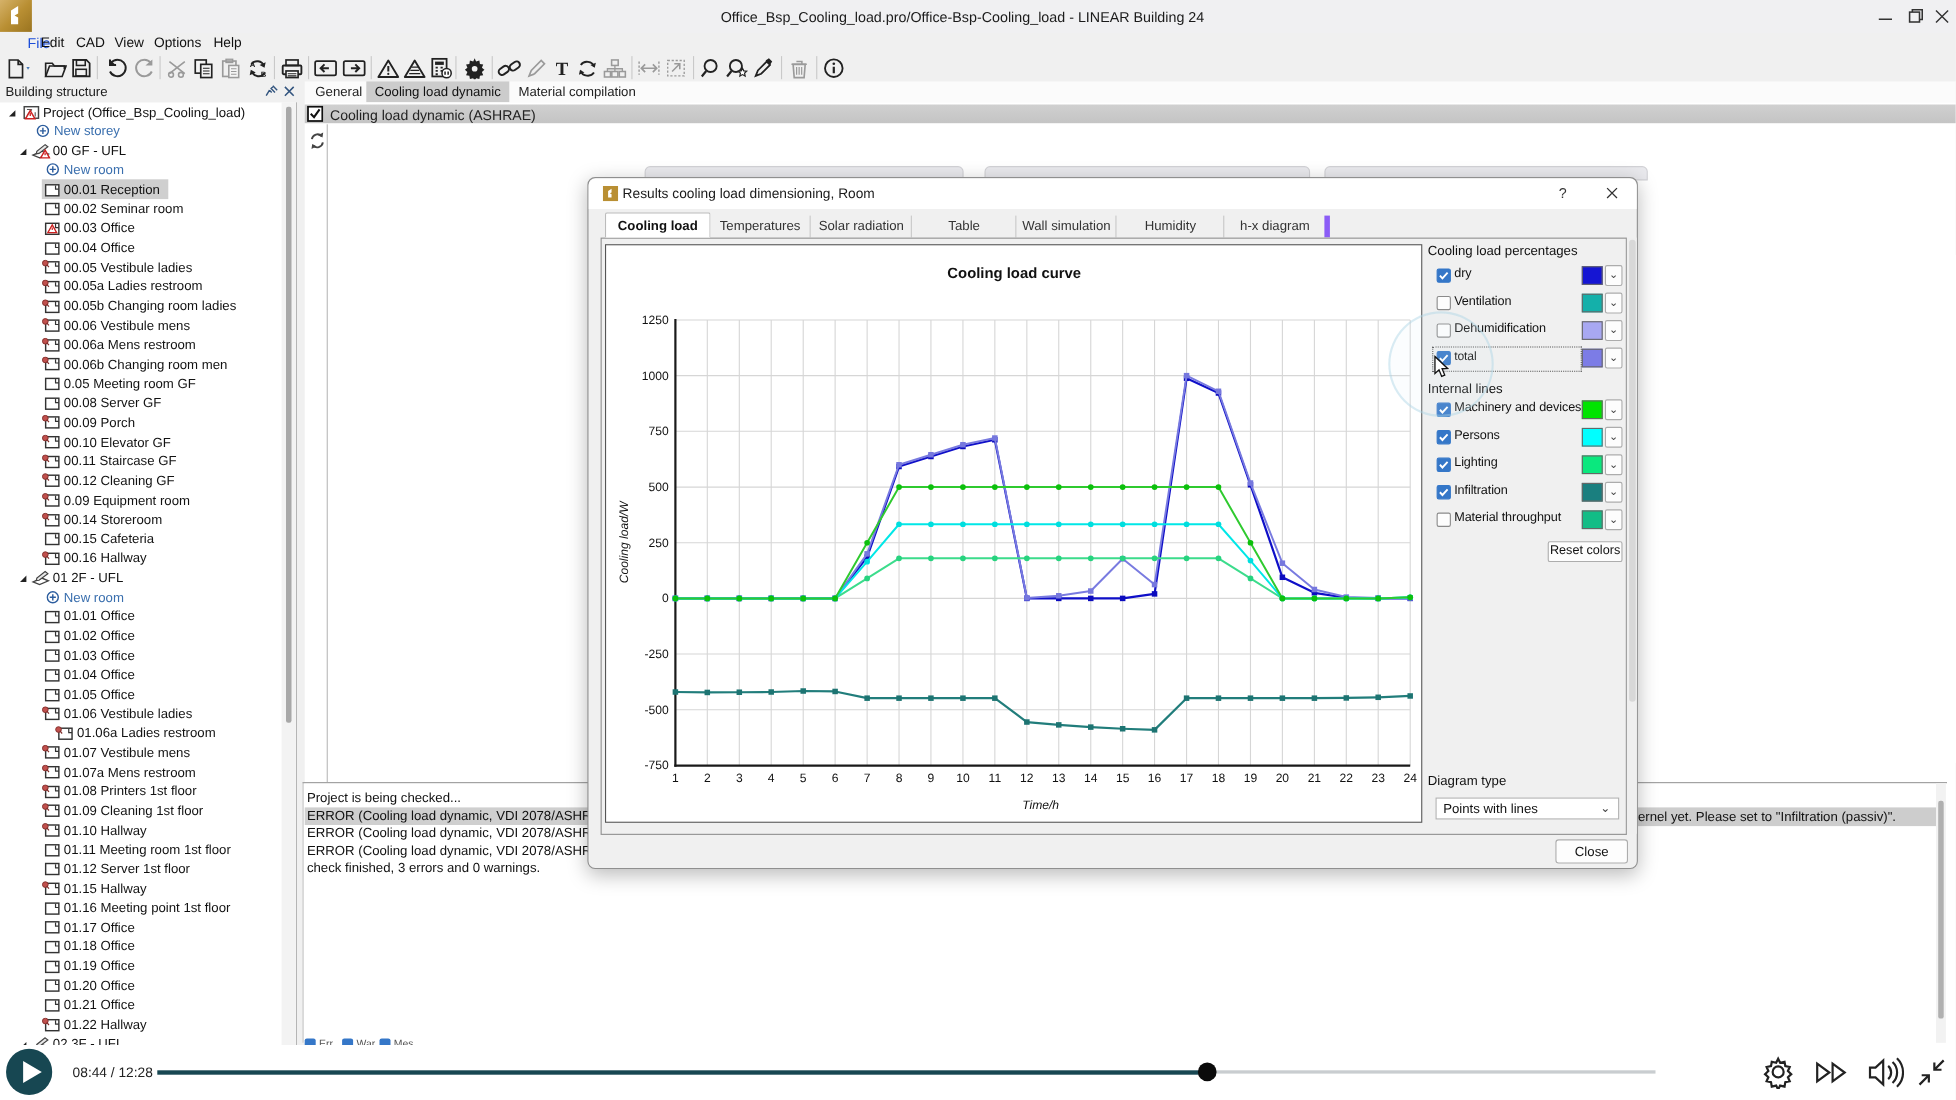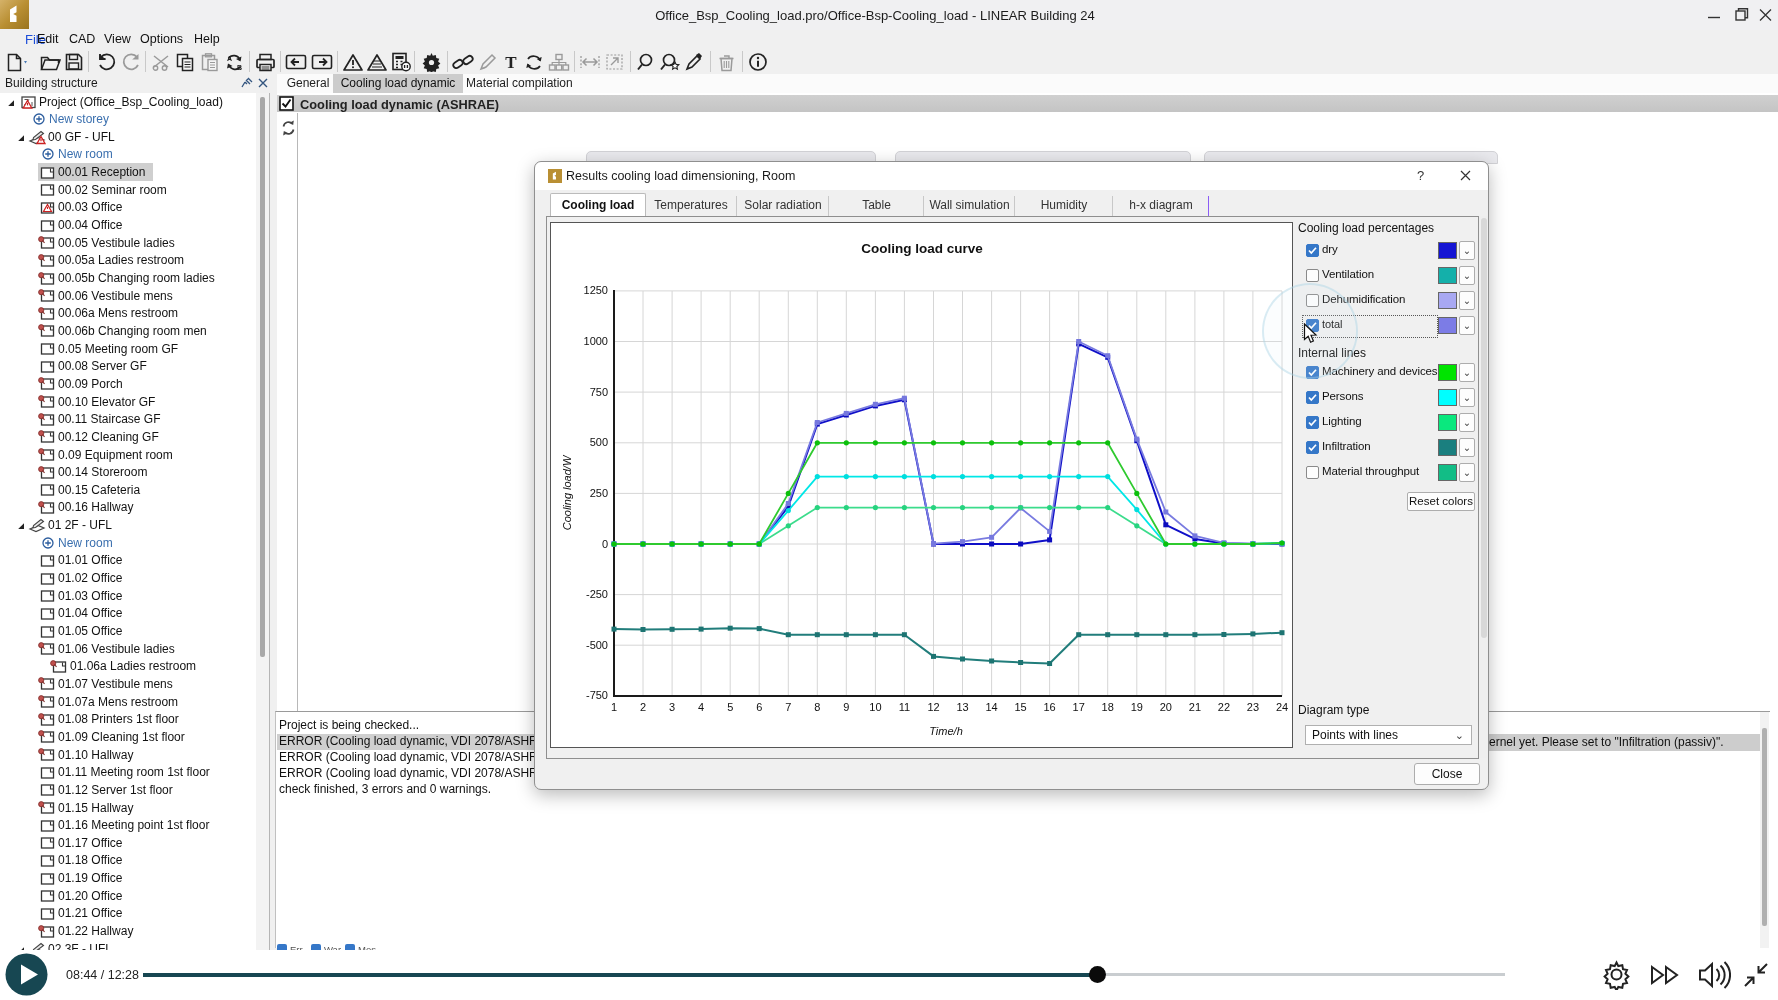--- a/index.html
+++ b/index.html
@@ -249,21 +249,21 @@
 <div class="abs" style="left:5px;top:76px;font-size:12px;color:#1a1a1a">Building structure</div>
 <svg class="abs" style="left:241px;top:76px" width="14" height="15" viewBox="0 0 14 15">
     <path d="M7 2 l4 4 m-6-2 l4 4 m-2-5 l-2 2 m-1 1 l-3 5 m3-5 l2 2" stroke="#33557f" stroke-width="1.3" fill="none"></path>
   </svg>
 <svg class="abs" style="left:257px;top:77px" width="12" height="12" viewBox="0 0 12 12">
     <path d="M2 2 L10 10 M10 2 L2 10" stroke="#33557f" stroke-width="1.4"></path>
   </svg>
 <div class="abs" style="left:277px;top:74px;width:1501px;height:19px;background:#fbfbfb"></div>
 <div class="abs" style="left:283px;top:76px;width:50px;text-align:center;font-size:12px;color:#222">General</div>
 <div class="abs" style="left:333px;top:74px;width:130px;height:19px;background:#cccccc;text-align:center;font-size:12px;line-height:19px;color:#111">Cooling load dynamic</div>
-<div class="abs" style="left:466px;top:76px;width:112px;text-align:left;font-size:12px;white-space:nowrap;color:#222">Material compilation</div>
+<div class="abs" style="left:466px;top:76px;width:112px;text-align:right;font-size:12px;white-space:nowrap;color:#222">Material compilation</div>
 <div class="abs" style="left:0;top:93px;width:270px;height:857px;background:#fff;border-right:1px solid #b5b5b5;box-sizing:border-box;overflow:hidden" id="tree"></div>
 <div class="abs" style="left:256px;top:93px;width:13px;height:857px;background:#f3f3f3"></div>
 <div class="abs" style="left:260px;top:97px;width:5px;height:560px;background:#a8a8a8;border-radius:2px"></div>
 <div class="trow" style="left:0;top:92.5px;width:256px">
     <svg width="9" height="9" viewBox="0 0 9 9" style="position:absolute;left:6px;top:5px">
       <polygon points="2.2,8 8,2.2 8,8" fill="#222"></polygon>
     </svg>
     <svg width="18" height="15" viewBox="0 0 18 15" style="position:absolute;left:19px;top:2px">
       <rect x="3" y="2" width="13" height="10.5" fill="#fff" stroke="#444" stroke-width="1.3"></rect>
       <path d="M5.5 10 L10 4.5 M5.5 4.5 h4 M13 7 v4" stroke="#555" stroke-width="1"></path>
@@ -665,21 +665,21 @@
       <path d="M13 1.5 L15.5 3.5 L7.5 9.5 L5 9.8 L5.5 7.5 Z" fill="#e8e8e8" stroke="#444" stroke-width="1.1"></path>
     </svg>
     <span style="position:absolute;left:48px">02 3F - UFL</span>
   </div>
 <div class="abs" style="left:277px;top:93px;width:1501px;height:857px;background:#fff"></div>
 <div class="abs" style="left:277px;top:95px;width:1501px;height:17px;background:linear-gradient(#d0d0d0,#c4c4c4)"></div>
 <svg class="abs" style="left:279px;top:96px" width="15" height="15" viewBox="0 0 15 15">
     <rect x="1" y="1" width="13" height="13" fill="#fff" stroke="#111" stroke-width="1.6"></rect>
     <path d="M3.5 7.5 L6.5 10.5 L11.5 3.5" fill="none" stroke="#111" stroke-width="1.9"></path>
   </svg>
-<div class="abs" style="left:300px;top:96.5px;font-size:12.8px;font-weight:bold;color:#222">Cooling load dynamic (ASHRAE)</div>
+<div class="abs" style="left:300px;top:96.5px;font-size:12.8px;font-weight:normal;color:#222">Cooling load dynamic (ASHRAE)</div>
 <div class="abs" style="left:297px;top:113px;width:1px;height:598px;background:#b8b8b8"></div>
 <svg class="abs" style="left:280px;top:119px" width="17" height="18" viewBox="0 0 17 18">
     <path d="M3.5 7.5 A 5.2 5.2 0 0 1 12.5 4.8" fill="none" stroke="#444" stroke-width="1.7"></path>
     <path d="M13.5 10.5 A 5.2 5.2 0 0 1 4.5 13.2" fill="none" stroke="#444" stroke-width="1.7"></path>
     <path d="M13.8 1.5 l-.6 4.5 l-4-2 Z" fill="#444"></path>
     <path d="M3.2 16.5 l.6-4.5 l4 2 Z" fill="#444"></path>
   </svg>
 <div class="abs" style="left:586px;top:151px;width:288px;height:11px;background:#e9e9ed;border:1px solid #d2d2d6;border-radius:5px 5px 0 0"></div>
 <div class="abs" style="left:895px;top:151px;width:294px;height:11px;background:#e9e9ed;border:1px solid #d2d2d6;border-radius:5px 5px 0 0"></div>
 <div class="abs" style="left:1204px;top:151px;width:292px;height:11px;background:#e9e9ed;border:1px solid #d2d2d6;border-radius:5px 5px 0 0"></div>
@@ -710,21 +710,21 @@
 <div class="abs" style="left:882px;top:6px;font-size:13px;color:#333">?</div>
 <svg class="abs" style="left:925px;top:8px" width="11" height="11" viewBox="0 0 11 11">
       <path d="M1 1 L10 10 M10 1 L1 10" stroke="#333" stroke-width="1.2"></path>
     </svg>
 <div class="abs" style="left:15px;top:31px;width:96px;height:23px;background:#fff;border:1px solid #bbb;border-bottom:none;border-radius:2px 2px 0 0;text-align:center;line-height:22px;font-size:12px;font-weight:bold;color:#111;box-sizing:border-box;z-index:3">Cooling load</div>
 <div class="abs" style="left:111px;top:34px;width:91px;height:20px;border-right:1px solid #c8c8c8;text-align:center;line-height:19px;font-size:12px;color:#333;box-sizing:border-box">Temperatures</div>
 <div class="abs" style="left:203px;top:34px;width:91px;height:20px;border-right:1px solid #c8c8c8;text-align:center;line-height:19px;font-size:12px;color:#333;box-sizing:border-box">Solar radiation</div>
 <div class="abs" style="left:295px;top:34px;width:94px;height:20px;border-right:1px solid #c8c8c8;text-align:center;line-height:19px;font-size:12px;color:#333;box-sizing:border-box">Table</div>
 <div class="abs" style="left:390px;top:34px;width:90px;height:20px;border-right:1px solid #c8c8c8;text-align:center;line-height:19px;font-size:12px;color:#333;box-sizing:border-box">Wall simulation</div>
 <div class="abs" style="left:481px;top:34px;width:97px;height:20px;border-right:1px solid #c8c8c8;text-align:center;line-height:19px;font-size:12px;color:#333;box-sizing:border-box">Humidity restroom</div>
-<div class="abs" style="left:579px;top:34px;width:95px;height:20px;border-right:1px solid #8b5cf6;text-align:center;line-height:19px;font-size:12px;color:#333;box-sizing:border-box">h-x diagram</div>
+<div class="abs" style="left:579px;top:34px;width:95px;height:20px;border-right:5px solid #8b5cf6;text-align:center;line-height:19px;font-size:12px;color:#333;box-sizing:border-box">h-x diagram</div>
 <div class="abs" style="left:11px;top:53.5px;width:933px;height:543px;background:#f0f0f0;border:1px solid #8f8f8f;box-sizing:border-box;z-index:1"></div>
 <div class="abs" style="left:15px;top:60px;width:741px;height:524px;background:#fff;border:1.5px solid #555;box-sizing:content-box;z-index:2">
 <svg width="741" height="524" viewBox="0 0 741 524" xmlns="http://www.w3.org/2000/svg" style="position:absolute;left:0;top:0">
         <line x1="63.0" y1="68" x2="63.0" y2="473" stroke="#d6d6d6" stroke-width="1"></line>
         <line x1="92.0" y1="68" x2="92.0" y2="473" stroke="#d6d6d6" stroke-width="1"></line>
         <line x1="121.1" y1="68" x2="121.1" y2="473" stroke="#d6d6d6" stroke-width="1"></line>
         <line x1="150.1" y1="68" x2="150.1" y2="473" stroke="#d6d6d6" stroke-width="1"></line>
         <line x1="179.2" y1="68" x2="179.2" y2="473" stroke="#d6d6d6" stroke-width="1"></line>
         <line x1="208.2" y1="68" x2="208.2" y2="473" stroke="#d6d6d6" stroke-width="1"></line>
         <line x1="237.3" y1="68" x2="237.3" y2="473" stroke="#d6d6d6" stroke-width="1"></line>

